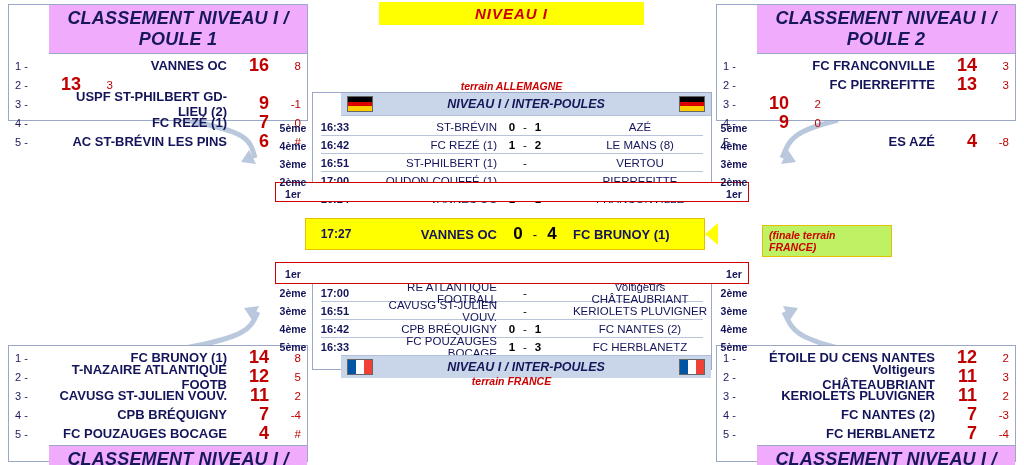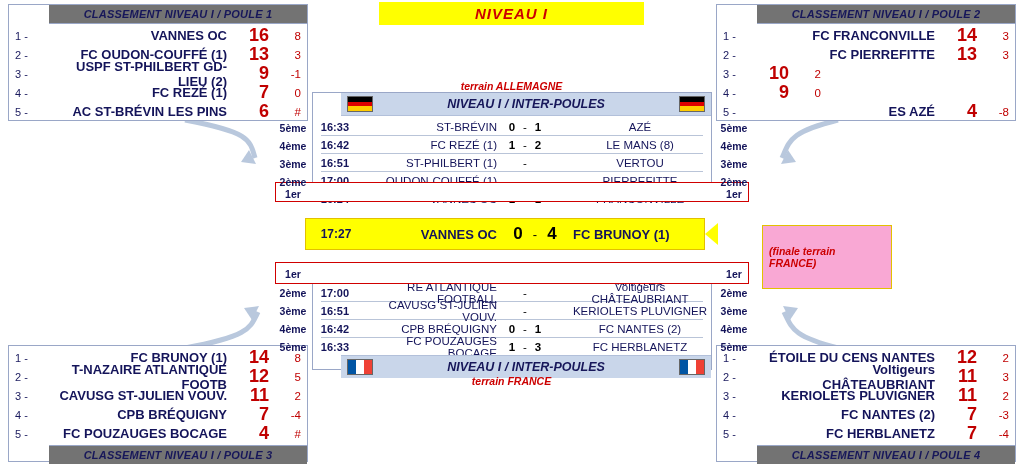--- a/index.html
+++ b/index.html
@@ -13,25 +13,25 @@
   }
 
   
   .pool{
     position:absolute;
     border:1px solid #9aa7c7;
     background:#ffffff;
     box-sizing:border-box;
   }
   .pool-title{
-    background:#737373;
+    background:#f0abfc;
     color:#17175a;
     font-style:italic;
     font-weight:bold;
-    font-size:11px;
+    font-size:18px;
     text-align:center;
     padding:3px 0 3px 0;
     letter-spacing:.2px;
     border-bottom:1px solid #9aa7c7;
     margin-left:40px;
   }
   .pool-title.bottom{border-bottom:none;border-top:1px solid #9aa7c7;}
   .pool-rows{padding:2px 0 2px 0;}
   .prow{
     display:flex;align-items:center;
@@ -124,24 +124,24 @@
     box-sizing:border-box;
     display:flex;align-items:center;
   }
   .final-time{width:60px;text-align:center;font-size:12px;font-weight:bold;color:#14145a;}
   .final-home{flex:1;text-align:right;padding-right:12px;font-size:13px;font-weight:bold;color:#14145a;}
   .final-sc{width:18px;text-align:center;font-size:17px;font-weight:bold;color:#000;}
   .final-dash{width:16px;text-align:center;font-size:13px;color:#000;}
   .final-away{flex:1;text-align:left;padding-left:12px;font-size:13px;font-weight:bold;color:#14145a;}
   .final-note{
     position:absolute;
-    background:#f9a8d4;
+    background:#bef264;
     border:1px solid #e2c000;
     font-size:10.5px;font-style:italic;font-weight:bold;color:#cc0000;
-    padding:19px 6px;
+    padding:3px 6px;
     box-sizing:border-box;
   }
   .arrow-left{
     position:absolute;
     width:0;height:0;
     border-top:11px solid transparent;
     border-bottom:11px solid transparent;
     border-right:13px solid #ffff00;
   }
   svg.connector{position:absolute;left:0;top:0;width:1024px;height:465px;pointer-events:none;}
@@ -164,21 +164,20 @@
   <div class="pool-title">CLASSEMENT NIVEAU I /  POULE 1</div>
   <div class="pool-rows">
     <div class="prow">
         <span class="prank">1 -</span>
         <span class="pname">VANNES OC</span>
         <span class="ppts">16</span>
         <span class="pdiff">8</span>
       </div>
     <div class="prow">
         <span class="prank">2 -</span>
-        <span class="pname">FC OUDON-COUFFÉ (1)</span>
         <span class="ppts">13</span>
         <span class="pdiff">3</span>
       </div>
     <div class="prow">
         <span class="prank">3 -</span>
         <span class="pname">USPF ST-PHILBERT GD-LIEU (2)</span>
         <span class="ppts">9</span>
         <span class="pdiff">-1</span>
       </div>
     <div class="prow">

